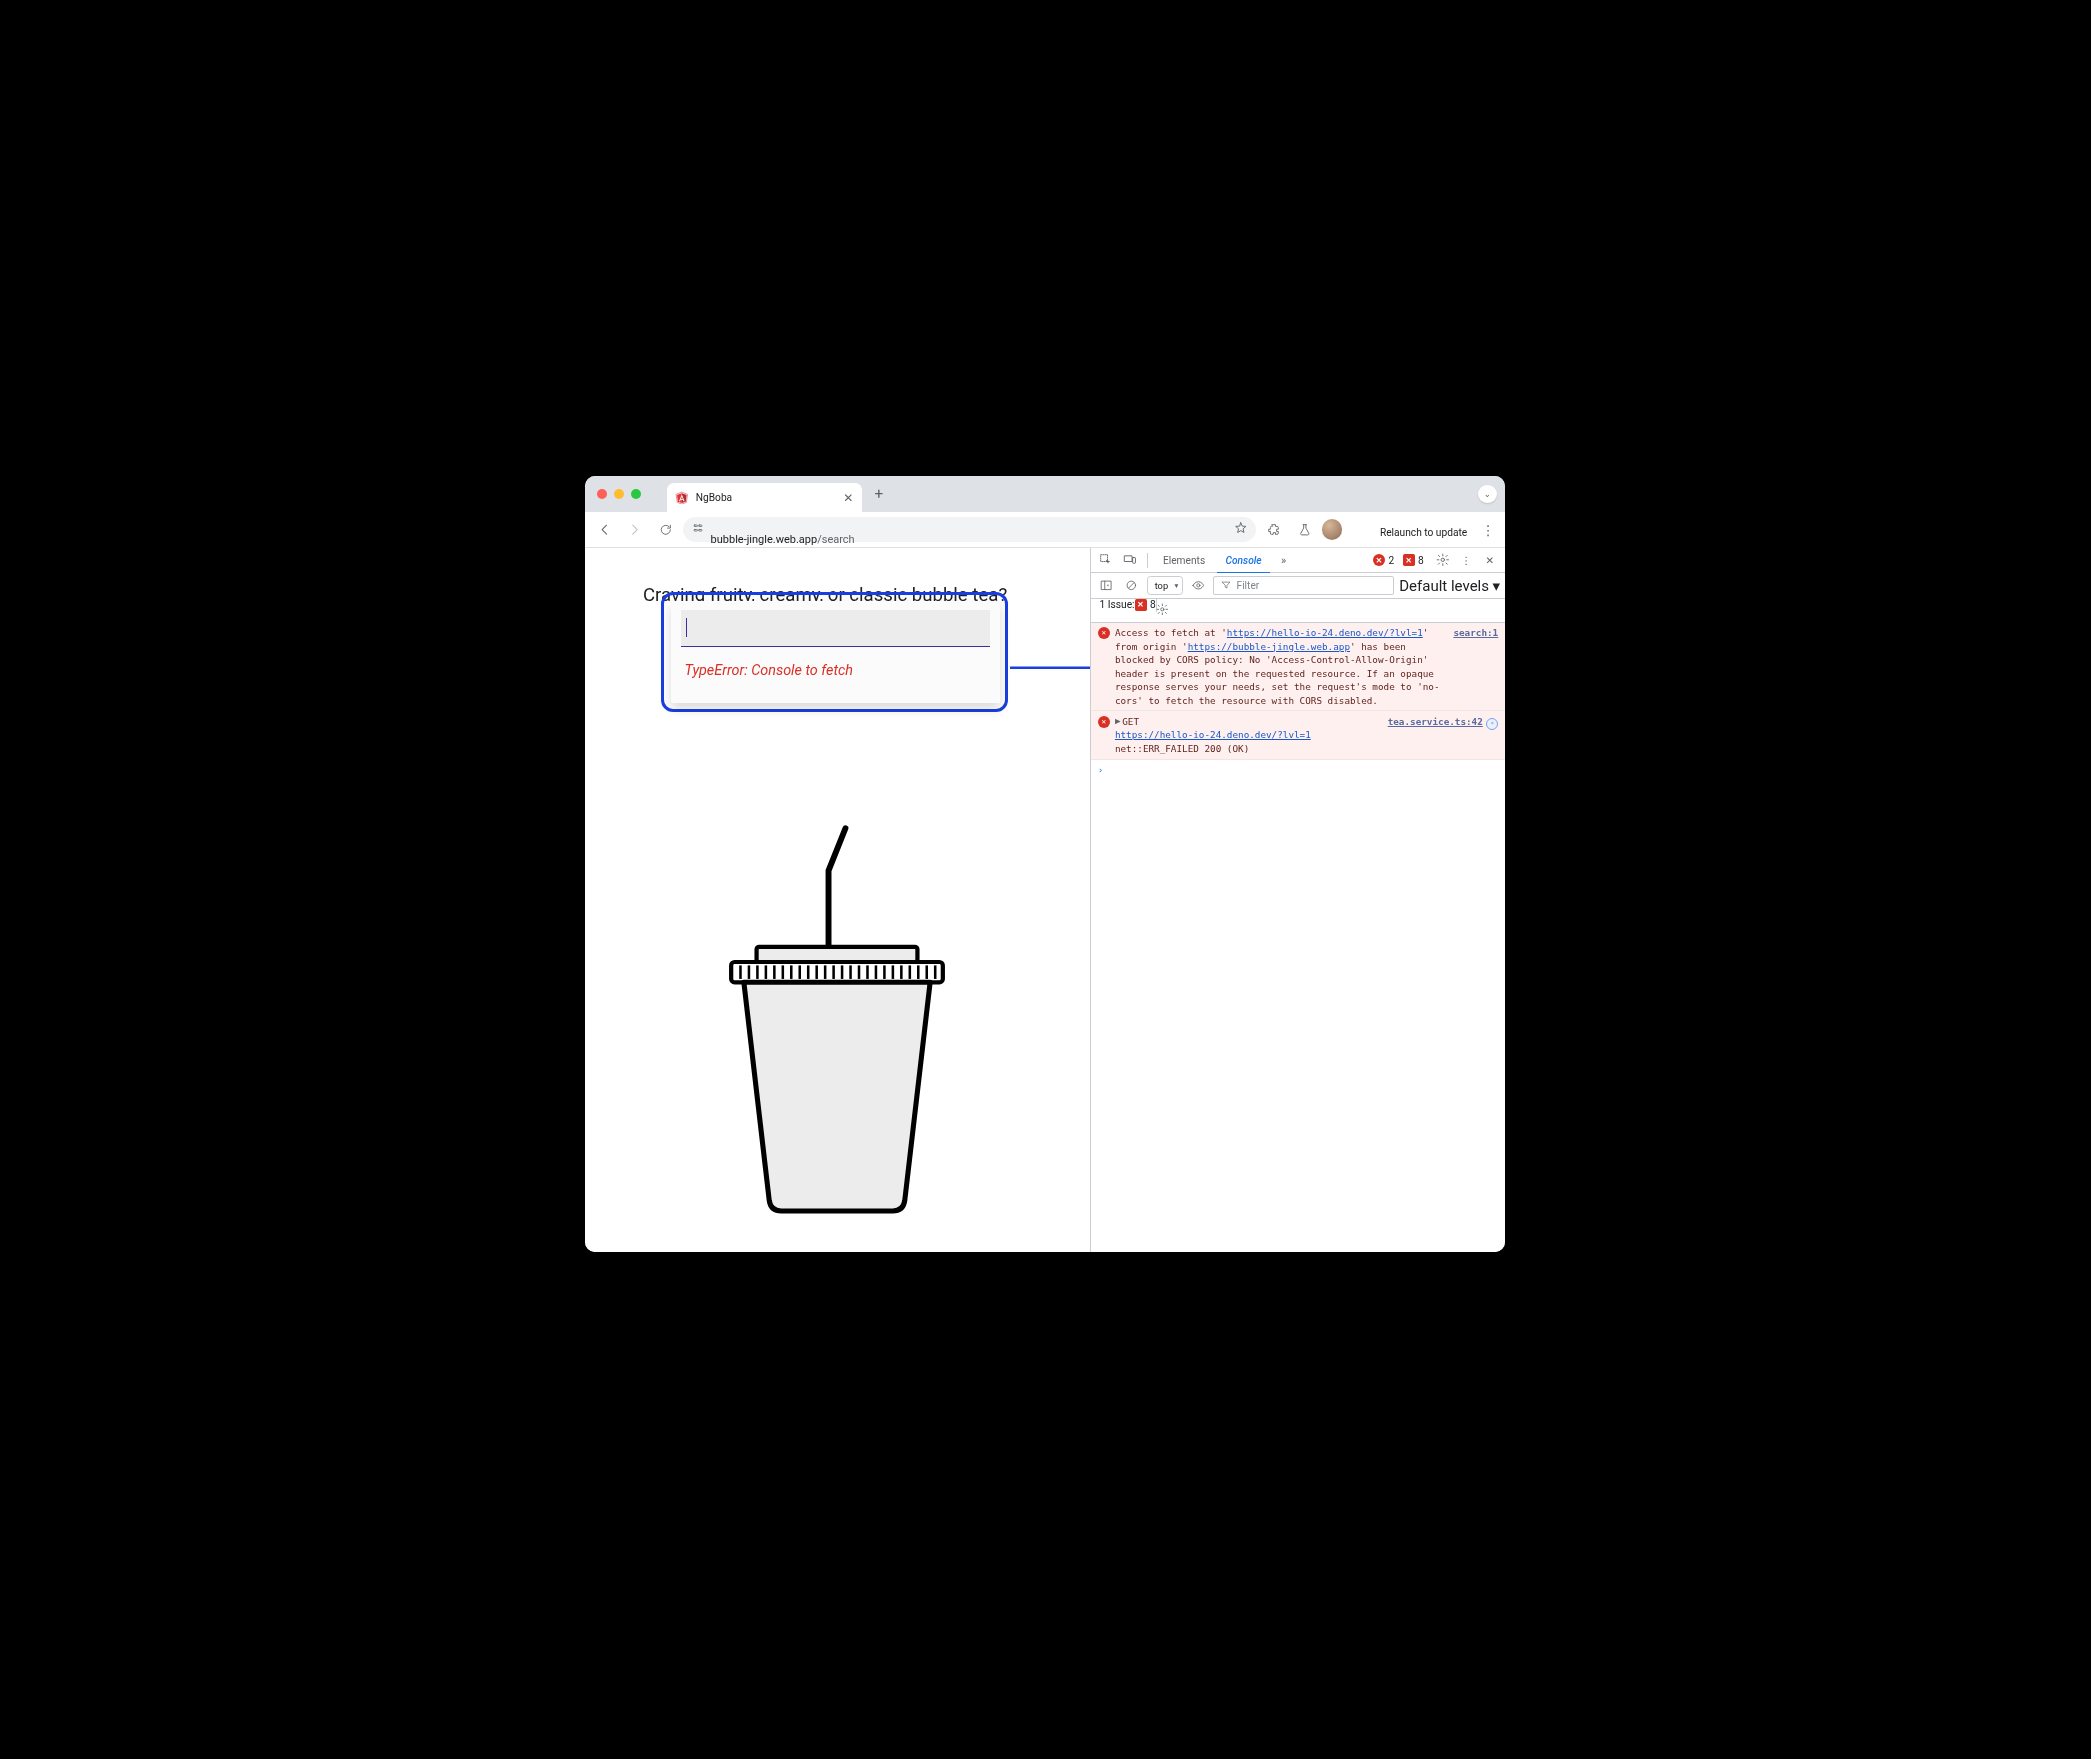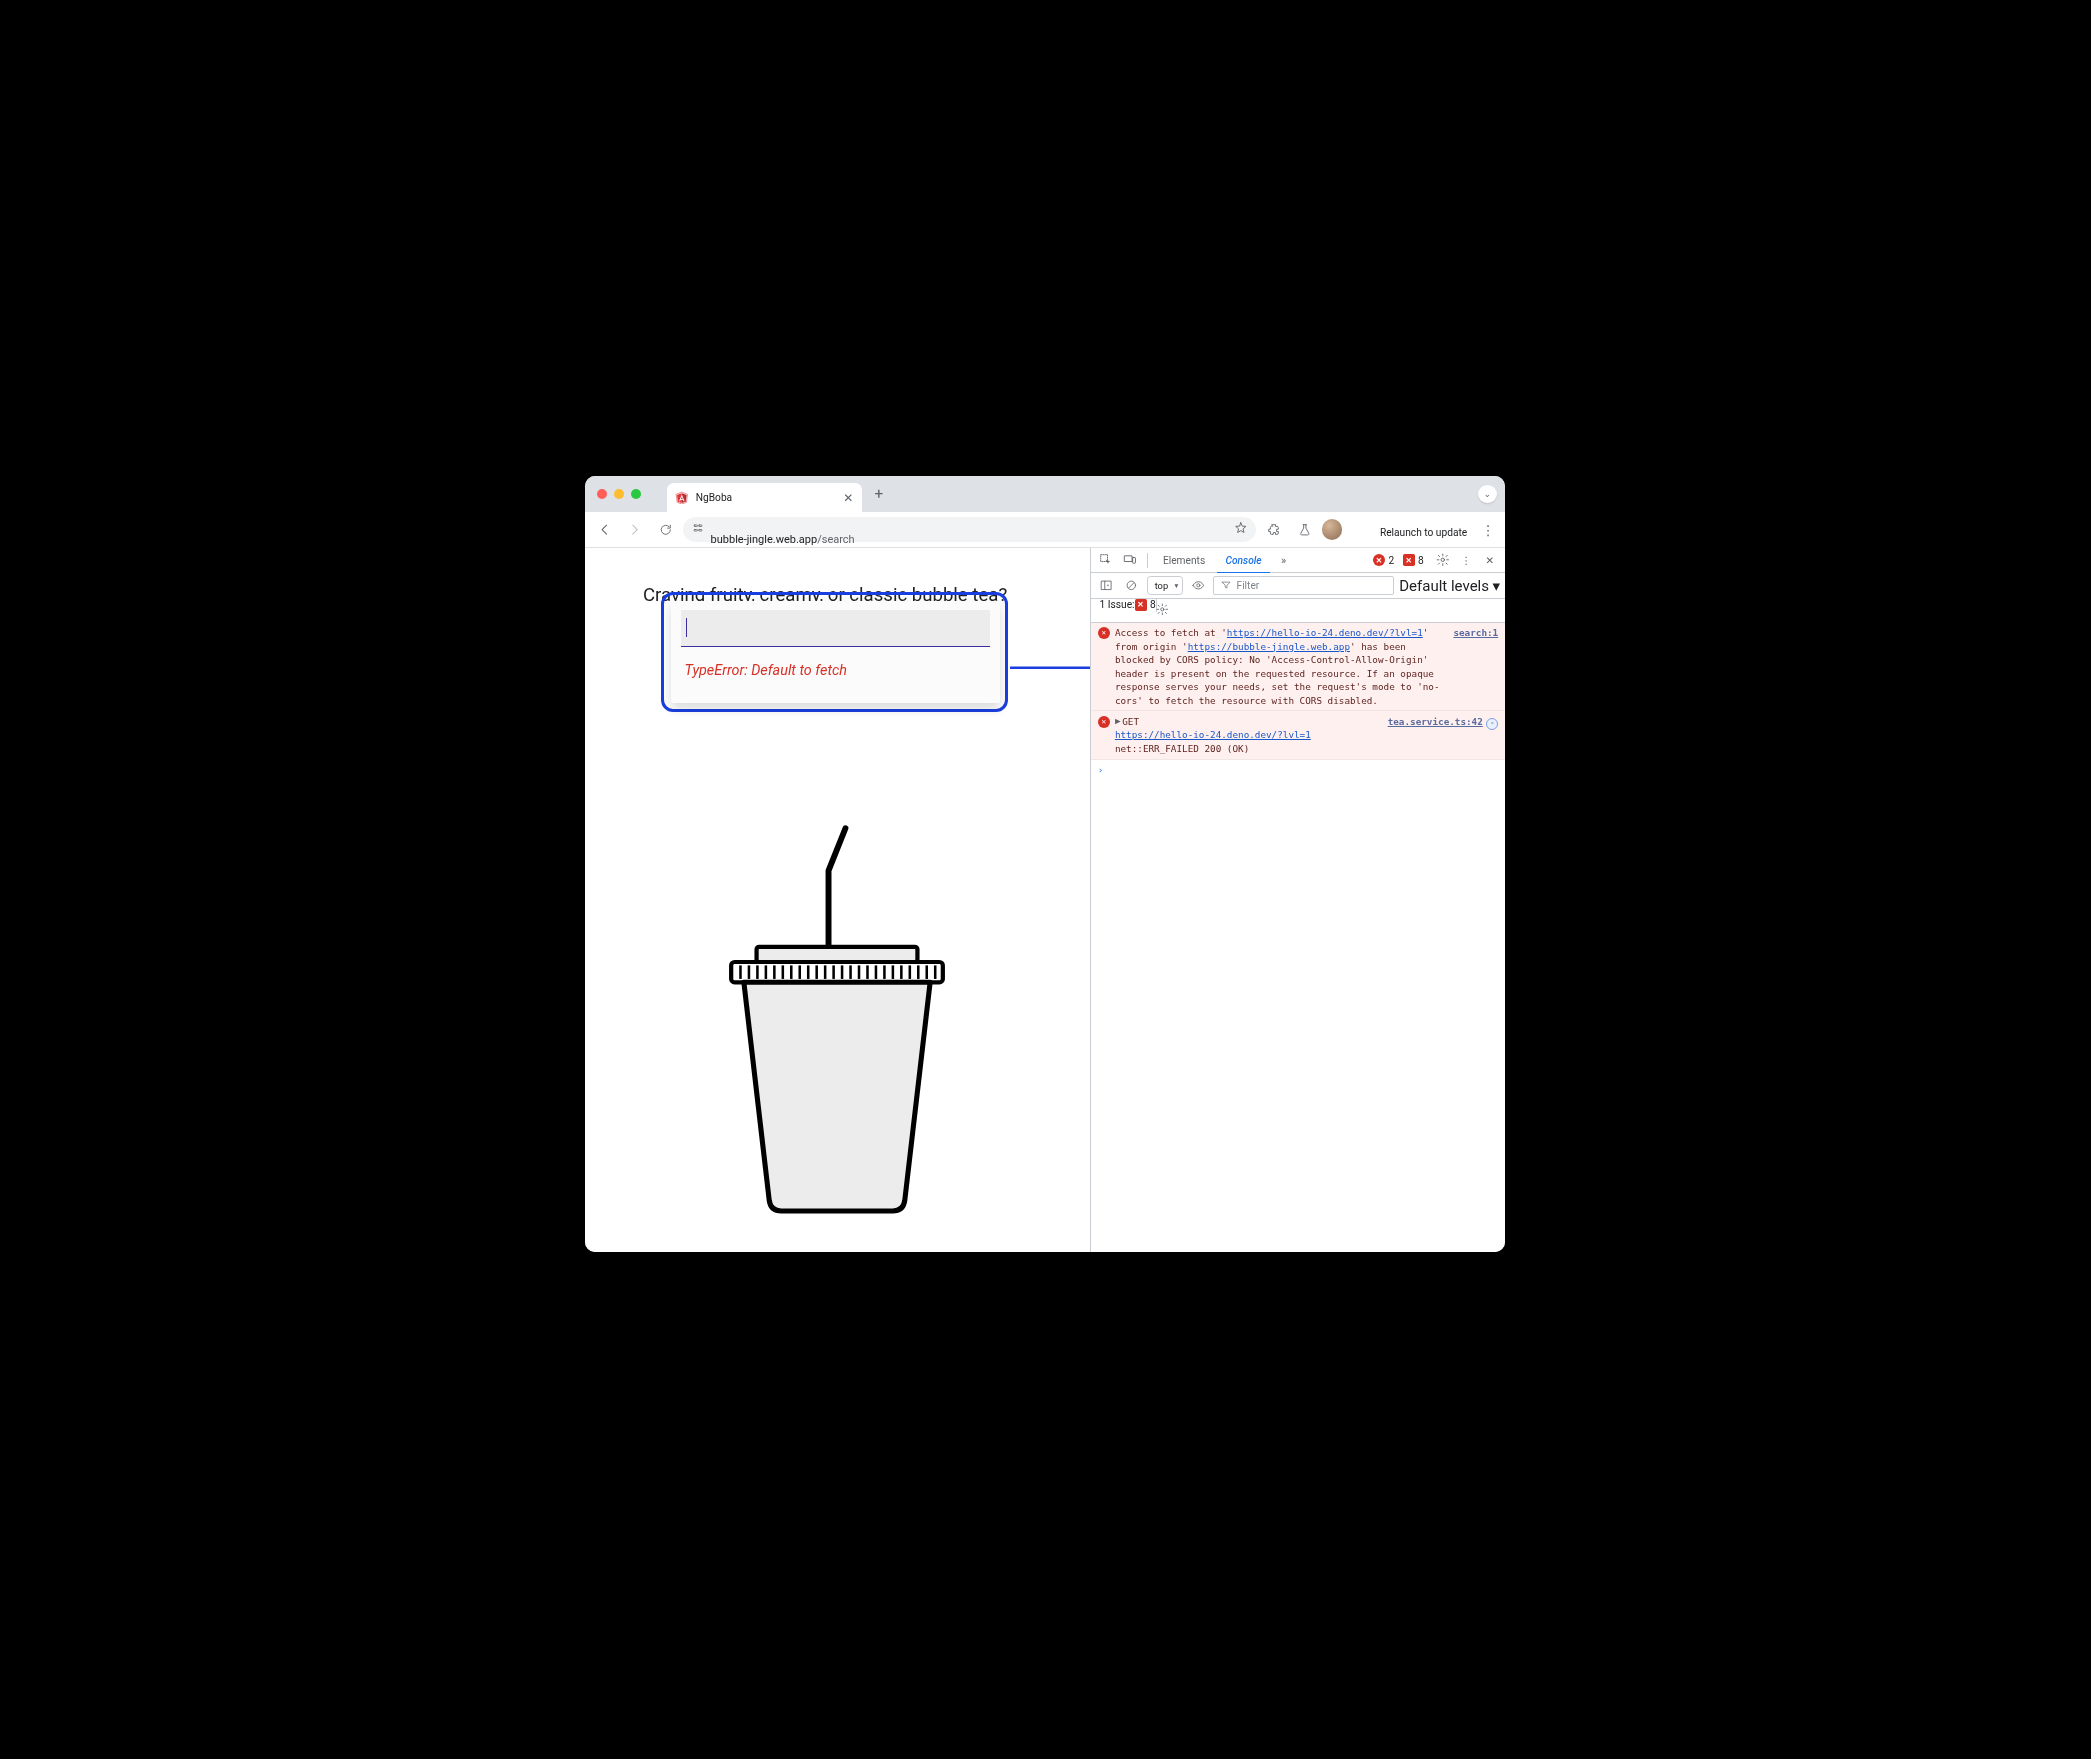--- a/index.html
+++ b/index.html
@@ -312,21 +312,21 @@
     <div class="content">
 
       <div class="page">
         <div class="heading">Craving fruity, creamy, or classic bubble tea?</div>
 
         <div class="card-outline"></div>
         <div class="card">
           <div class="search-field">
             <span class="caret"></span>
           </div>
-          <div class="error-text">TypeError: Default to fetch</div>
+          <div class="error-text">TypeError: Console to fetch</div>
         </div>
 
         <svg class="arrow" viewBox="0 0 150 30">
           <defs>
               <marker id="ah" markerWidth="10" markerHeight="8" refX="9" refY="4" orient="auto">
                 <polygon points="0,0 10,4 0,8" fill="#1a3fe0"></polygon>
               </marker>
             </defs>
           <line x1="0" y1="15" x2="140" y2="15" stroke="#1a3fe0" stroke-width="3" marker-end="url(#ah)"></line>
         </svg>

